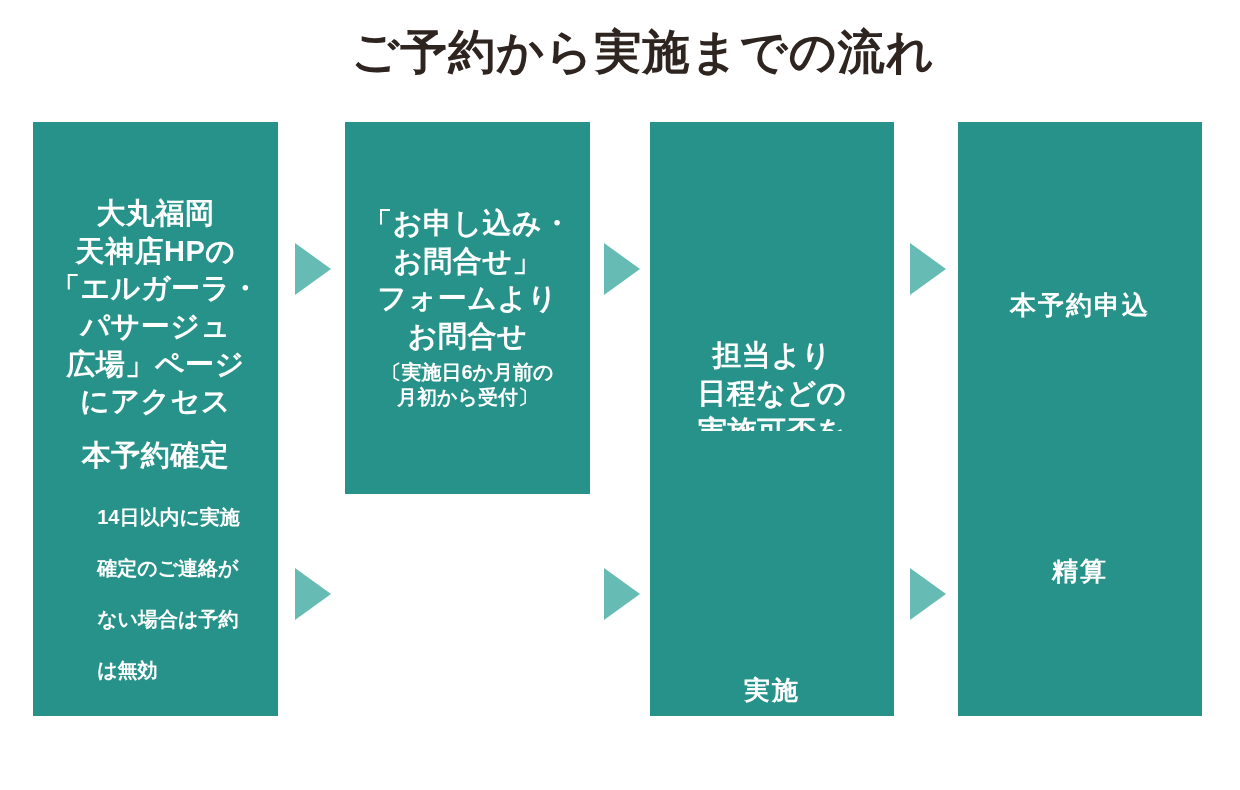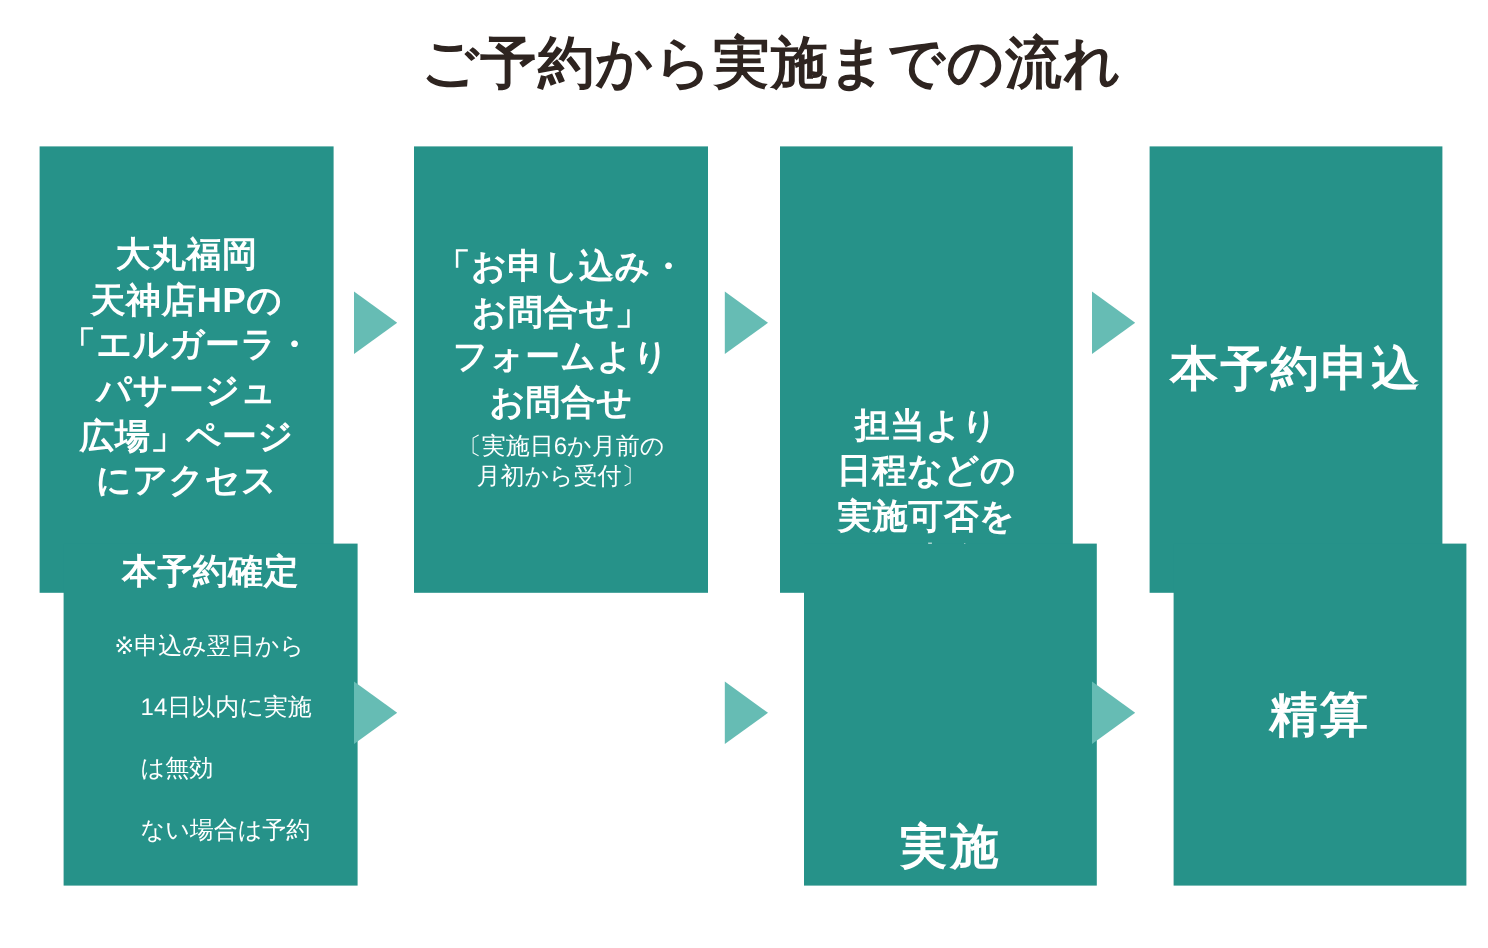--- a/index.html
+++ b/index.html
@@ -47,41 +47,42 @@
     align-items: center;
     justify-content: center;
     color: #ffffff;
     text-align: center;
     padding: 6px 4px;
   }
 
   
   .row1 { top: 122px; height: 372px; }
   
-  .row2 { top: 453px; height: 285px; margin-left: 20px; }
+  .row2 { top: 431px; height: 285px; }
 
   .col1 { left: 33px;  width: 245px; }
   .col2 { left: 345px; width: 245px; align-items: center; }
   .col3 { left: 650px; width: 244px; justify-content: flex-end; }
   .col4 { left: 958px; width: 244px; }
 
   .step-main {
     font-size: 29px;
     font-weight: 700;
     line-height: 1.30;
     white-space: pre-line;
     letter-spacing: 0.5px;
   }
   .step-main.single {
-    font-size: 40px;
+    font-size: 26px;
     letter-spacing: 2px;
+    font-family: Liberation Mono, monospace;
   }
   .step-note {
     font-size: 20px;
-    font-weight: 400;
+    font-weight: 700;
     line-height: 1.28;
     white-space: pre-line;
     margin-top: 4px;
     letter-spacing: 0px;
   }
   .step-note.hang {
     text-indent: 0;
     text-align: left;
     padding-left: 4px;
   }
@@ -145,24 +146,24 @@
 
   <div class="arrow a-r1 gap3"></div>
 
   <div class="step-box row1 col4">
     <div class="step-main single">本予約申込</div>
   </div>
 
   <div class="step-box row2 col1">
     <div class="step-main">本予約確定</div>
     <div class="step-note hang">
-      <span class="note-line">※申込み翌日から</span>
       <span class="note-line indent">14日以内に実施</span>
+      <span class="note-line indent">確定のご連絡が</span>
+      <span class="note-line indent">ない場合は予約</span>
       <span class="note-line indent">は無効</span>
-      <span class="note-line indent">ない場合は予約</span>
     </div>
   </div>
 
   <div class="arrow a-r2 gap1"></div>
 
 
   <div class="arrow a-r2 gap2"></div>
 
   <div class="step-box row2 col3">
     <div class="step-main single">実施</div>

